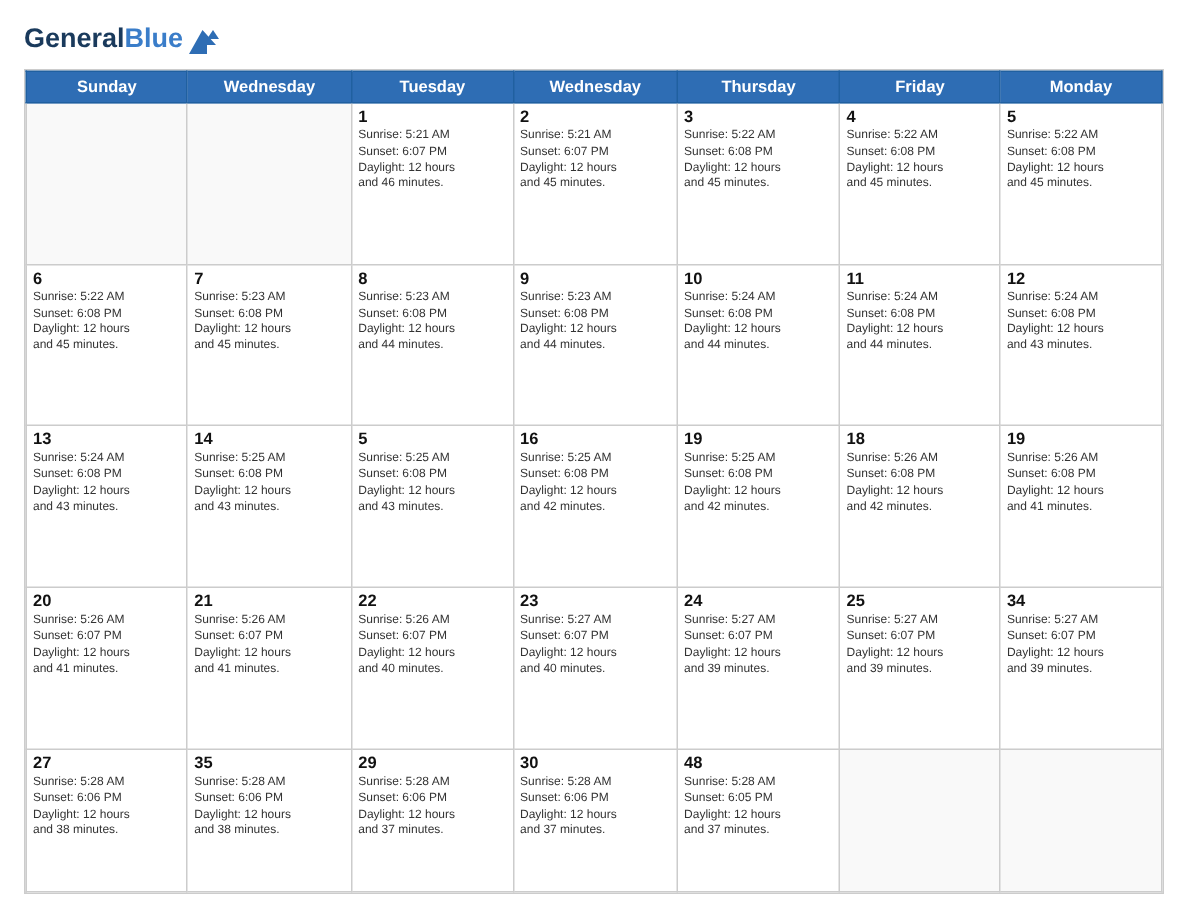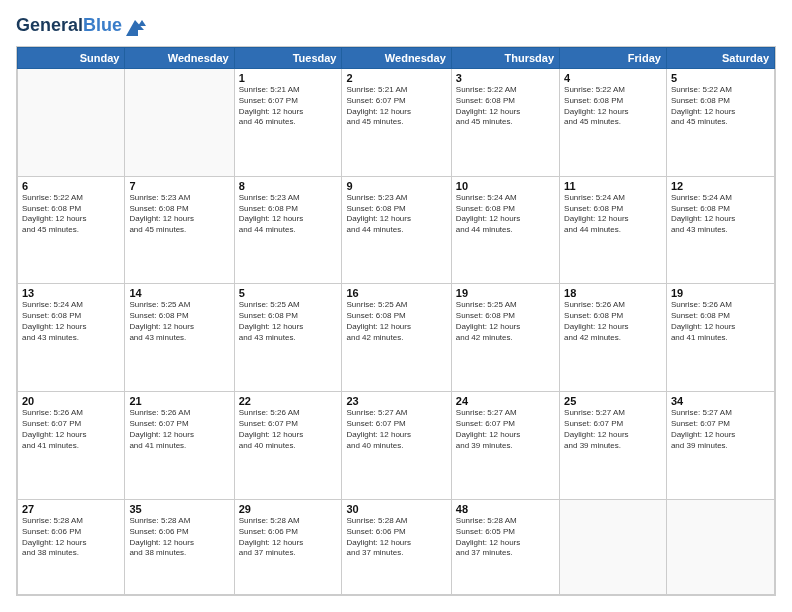--- a/index.html
+++ b/index.html
@@ -63,21 +63,21 @@
     .calendar table {
       width: 100%;
       border-collapse: collapse;
       height: 100%;
     }
     .day-header {
       background-color: #2e6db4;
       color: white;
       font-size: 11px;
       font-weight: bold;
-      text-align: right;
+      text-align: center;
       padding: 4px 5px;
       border: 1px solid #2060a0;
     }
     .cal-cell {
       border: 1px solid #ccc;
       vertical-align: top;
       padding: 3px 4px;
       font-size: 8.5px;
       color: #333;
       width: 113px;
@@ -127,21 +127,21 @@
   <div class="calendar">
     <table>
       <thead>
         <tr>
         <th class="day-header">Sunday</th>
             <th class="day-header">Wednesday</th>
             <th class="day-header">Tuesday</th>
             <th class="day-header">Wednesday</th>
             <th class="day-header">Thursday</th>
             <th class="day-header">Friday</th>
-            <th class="day-header">Saturday</th>
+            <th class="day-header">Monday</th>
           </tr>
       </thead>
       <tbody id="cal-body">
       <tr class="week-row">
             <td class="cal-cell empty"></td>
             <td class="cal-cell empty"></td>
             <td class="cal-cell">
               <span class="day-num">1</span>
               <div class="cell-info" style="white-space: pre-line;">Sunrise: 5:21 AM
 Sunset: 6:07 PM

